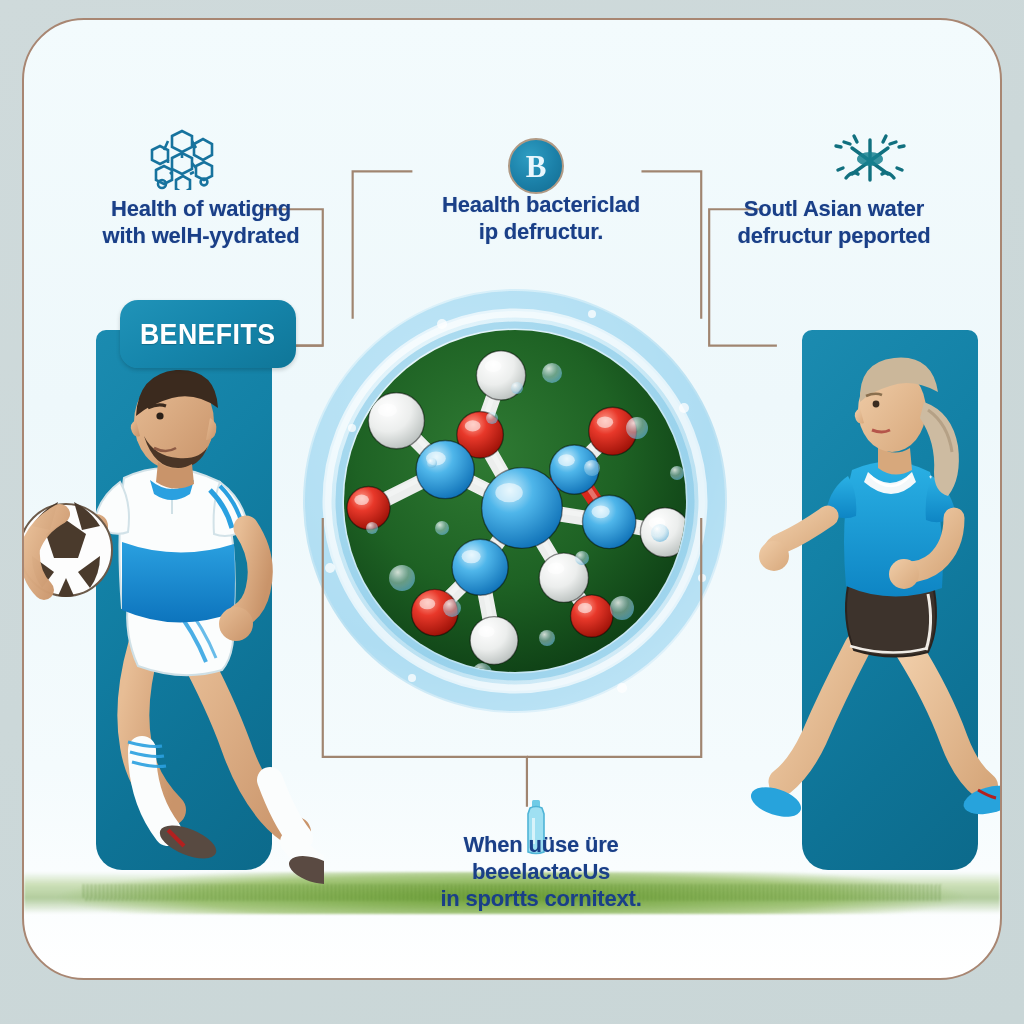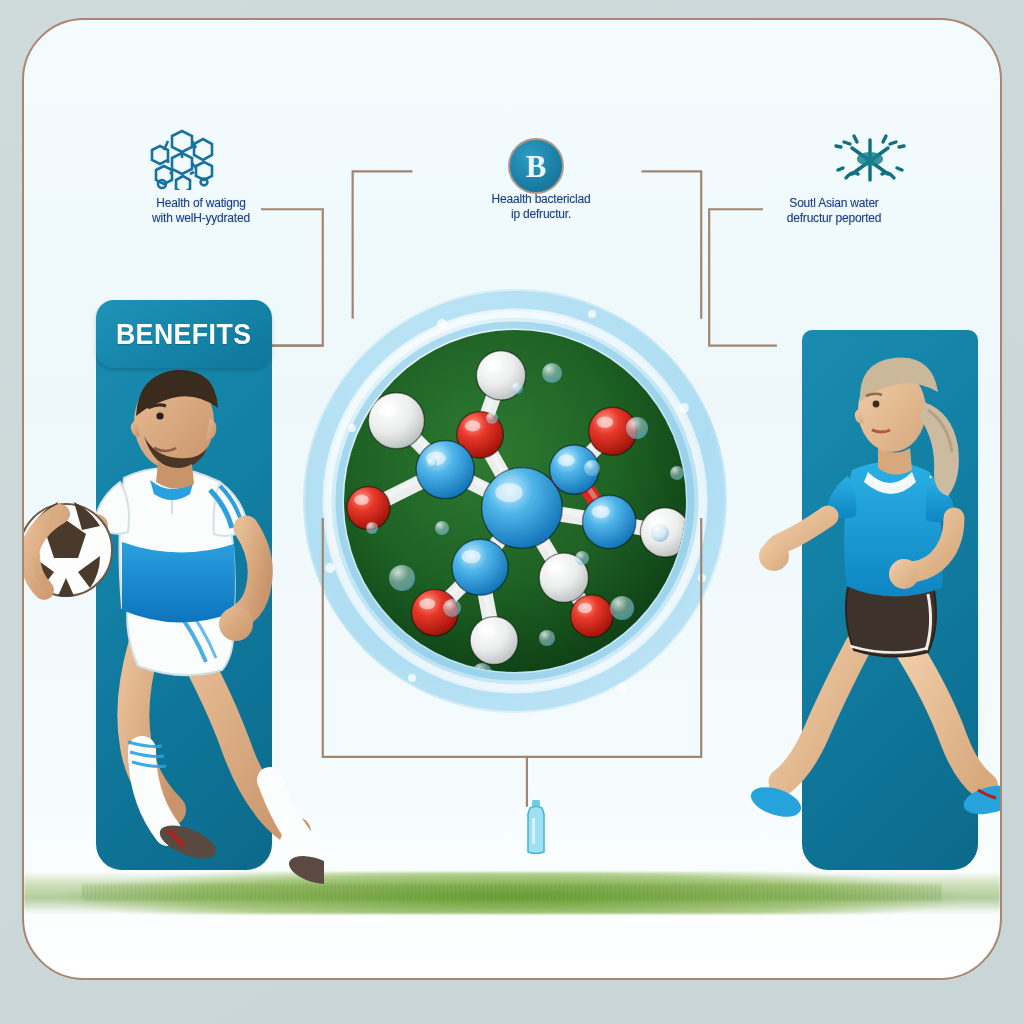--- a/index.html
+++ b/index.html
@@ -57,41 +57,42 @@
   
   .banner {
     position: absolute;
     top: 280px;
     width: 176px; height: 68px;
     border-radius: 18px;
     background: linear-gradient(150deg,#2093b8 0%,#1686ac 45%,#0f7698 100%);
     box-shadow: 0 2px 4px rgba(0,0,0,.18);
     display: flex; align-items: center; justify-content: center;
     z-index: 6;
+    margin-left: 24px;
   }
   .banner span {
     color: #ffffff;
     font-weight: 700;
     font-size: 29px;
     letter-spacing: .5px;
     font-family: "Liberation Sans", sans-serif;
     transform: scaleX(.92);
     text-shadow: 0 1px 1px rgba(0,0,0,.22);
     white-space: nowrap;
   }
   #banner-left  { left: 72px; }
   #banner-right { left: 778px; }
 
   
   .callout { position: absolute; text-align: center; z-index: 5; }
   .callout .ctext {
     color: #1a3f87;
-    font-size: 12px;
+    font-size: 22px;
     line-height: 1.22;
-    font-weight: 400;
+    font-weight: 700;
     font-family: "Liberation Sans", sans-serif;
     letter-spacing: -.2px;
     text-shadow: 0 0 1px rgba(40,90,170,.35);
     white-space: pre-line;
   }
   #callout-left   { left: 72px;  top: 176px; width: 210px; }
   #callout-center { left: 392px; top: 172px; width: 250px; }
   #callout-right  { left: 699px; top: 176px; width: 222px; }
   #callout-bottom { left: 372px; top: 812px; width: 290px; }
 
@@ -473,15 +474,19 @@
 with welH-yydrated</div>
   </div>
   <div class="callout" id="callout-center">
     <div class="ctext">Heaalth bactericlad
 ip defructur.</div>
   </div>
   <div class="callout" id="callout-right">
     <div class="ctext">Soutl Asian water
 defructur peported</div>
   </div>
+  <div class="callout" id="callout-bottom">
+    <div class="ctext">When uüse üre beeelactacUs
+in sportts cornitext.</div>
+  </div>
 
   <div class="grass"></div>
 </div>
 
 </body></html>

